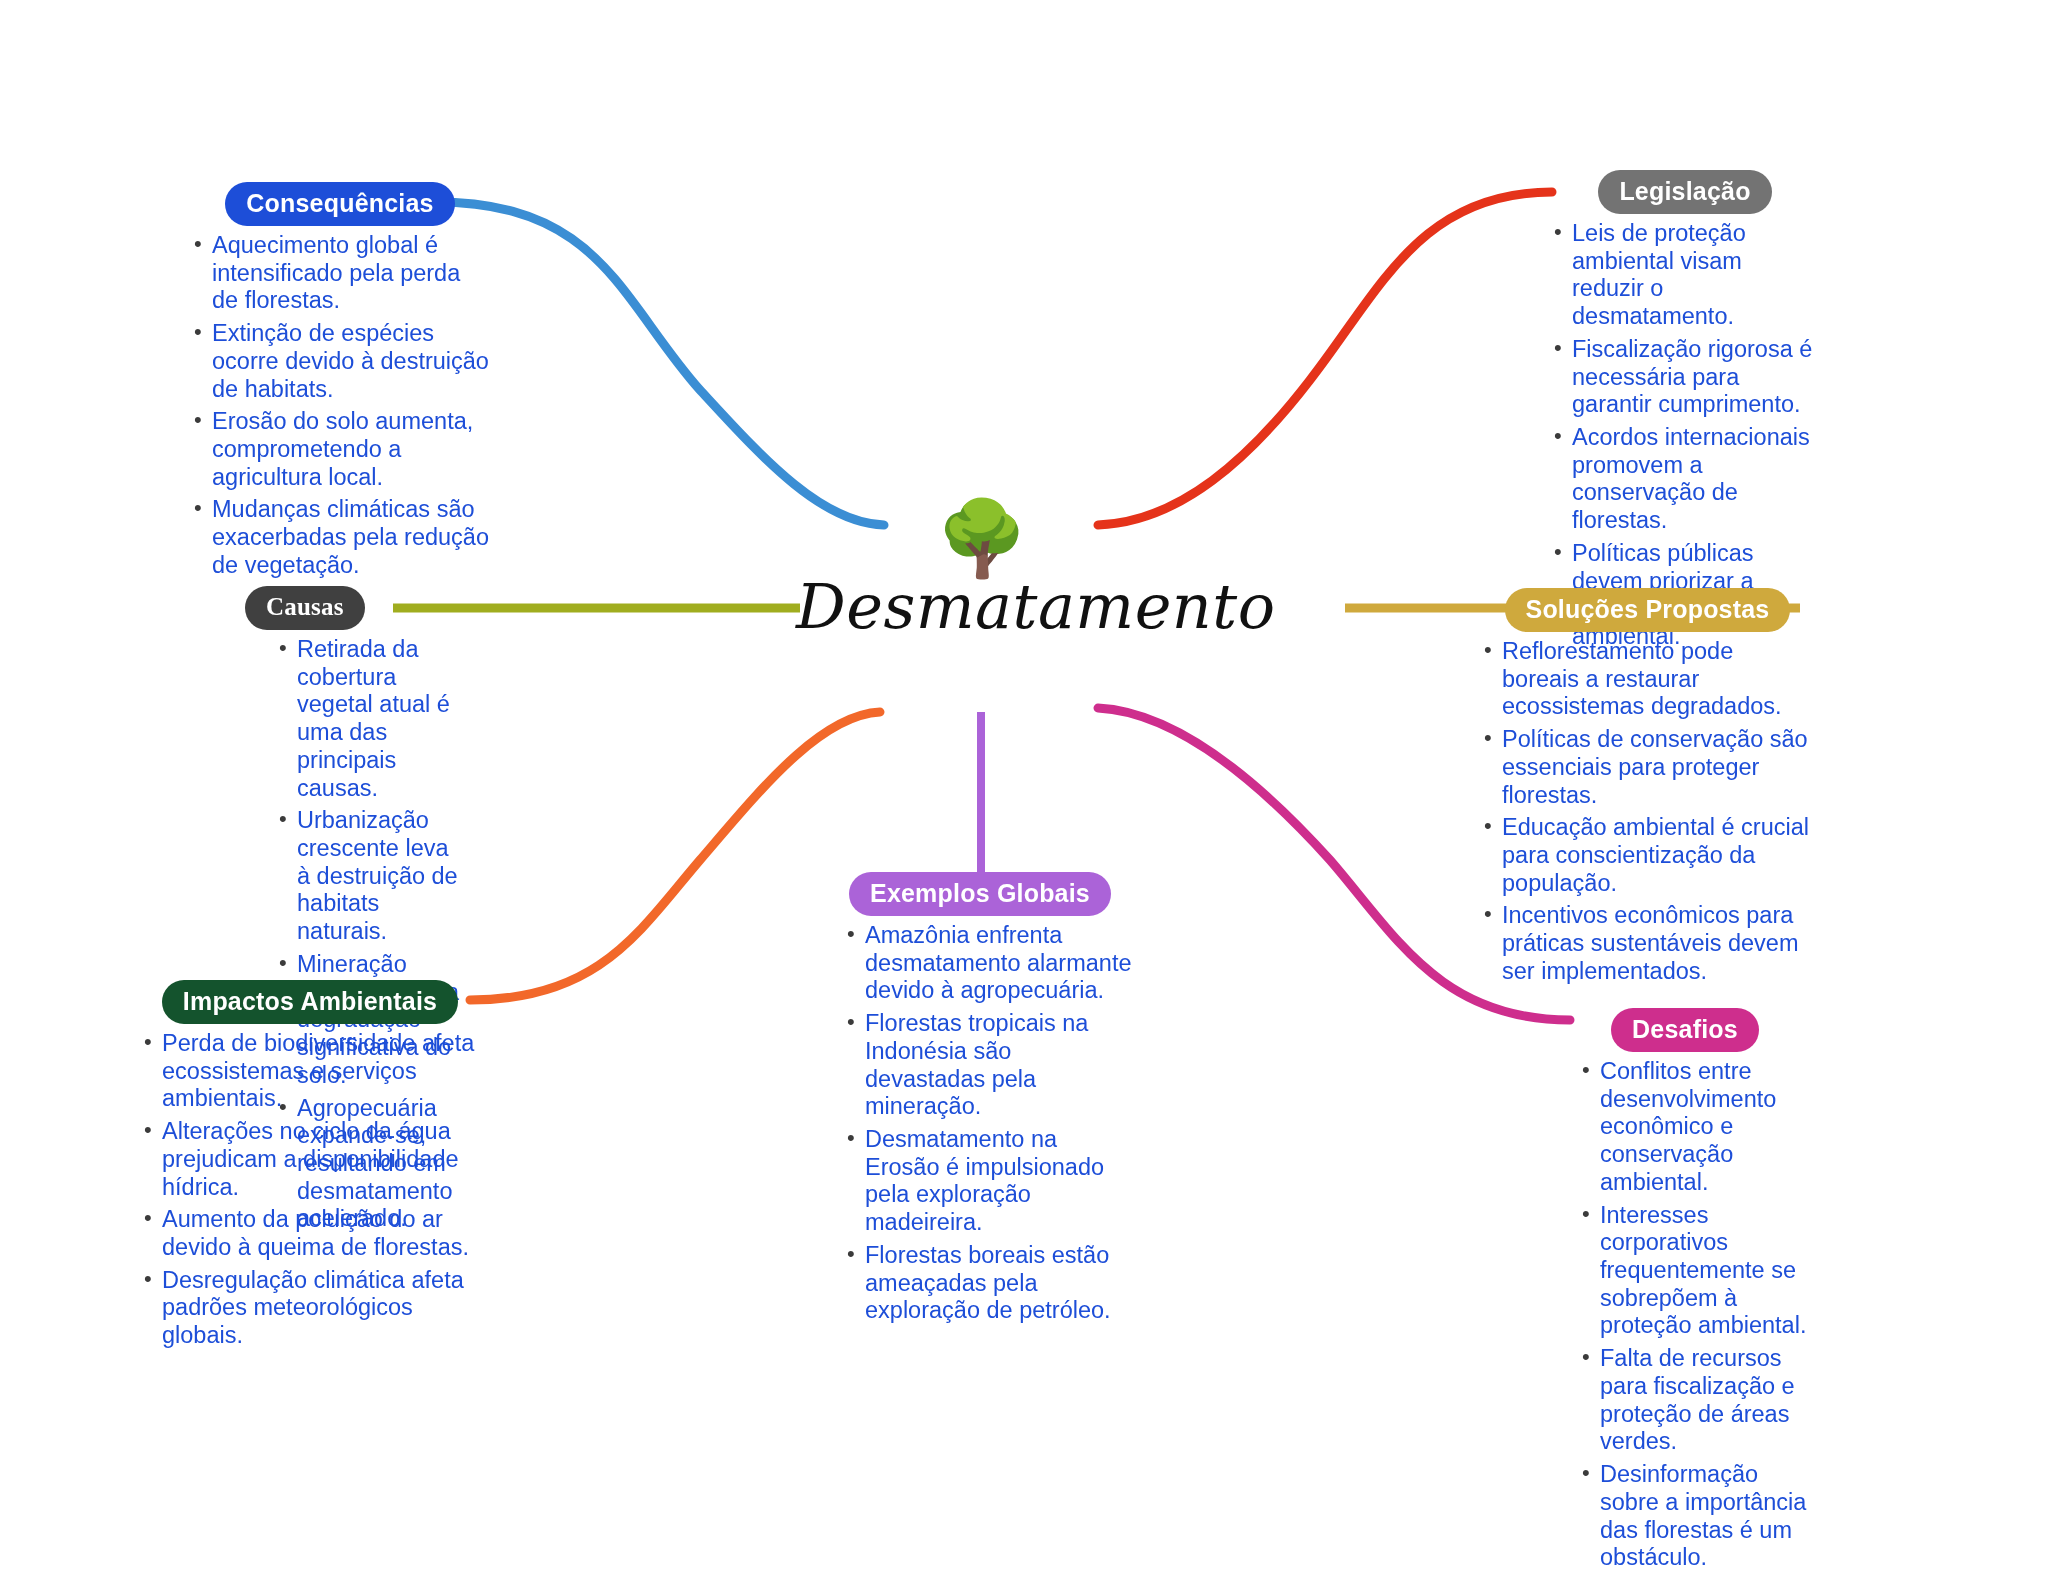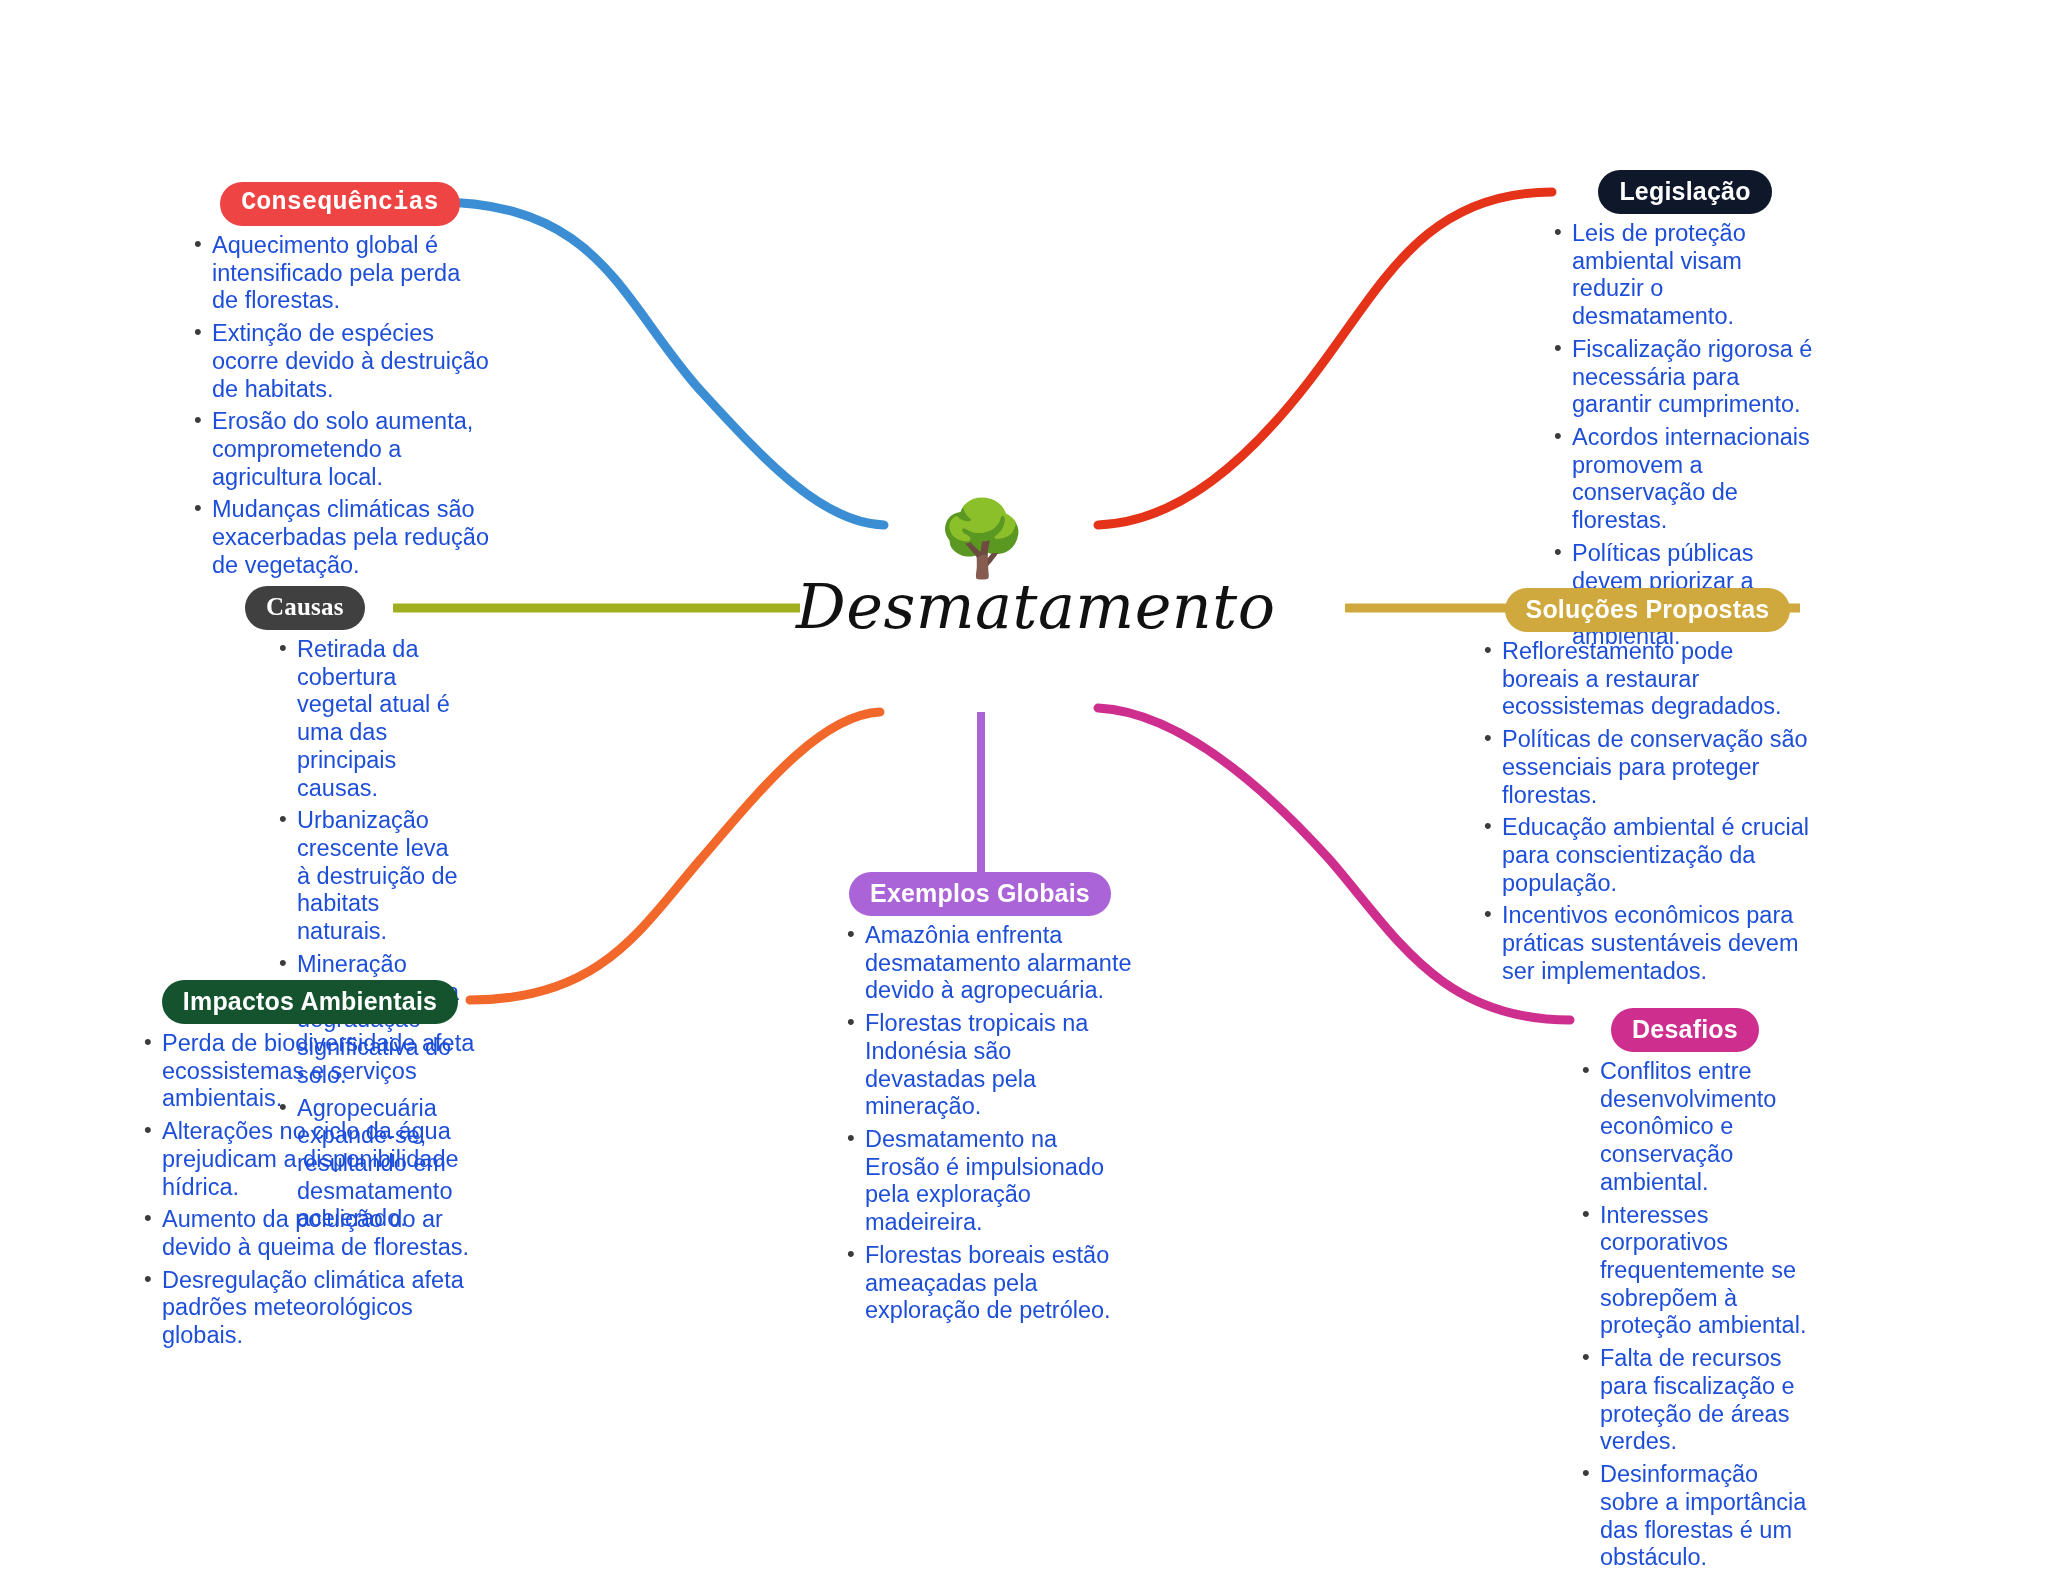--- a/index.html
+++ b/index.html
@@ -115,21 +115,21 @@
     <path d="M 1570 1020 C 1440 1020 1395 935 1330 860 C 1265 788 1180 712 1098 708" fill="none" stroke="#ce2e8d" stroke-width="9" stroke-linecap="round"></path>
 
     <path d="M 981 712 L 981 890" fill="none" stroke="#ab63d8" stroke-width="8" stroke-linecap="butt"></path>
   </svg>
 
   <div class="center-tree">🌳</div>
   <div class="center-title">Desmatamento</div>
 
   <div class="branch" id="branch-consequencias">
     <div class="pill-row center-align">
-      <span class="pill" style="background:#ef4444;font-family:Liberation Mono, monospace;">Consequências</span>
+      <span class="pill" style="background:#1d4ed8;">Consequências</span>
     </div>
     <ul class="bullets">
       <li>Aquecimento global é intensificado pela perda de florestas.</li>
       <li>Extinção de espécies ocorre devido à destruição de habitats.</li>
       <li>Erosão do solo aumenta, comprometendo a agricultura local.</li>
       <li>Mudanças climáticas são exacerbadas pela redução de vegetação.</li>
     </ul>
   </div>
 
   <div class="branch" id="branch-causas">
@@ -151,21 +151,21 @@
     <ul class="bullets">
       <li>Perda de biodiversidade afeta ecossistemas e serviços ambientais.</li>
       <li>Alterações no ciclo da água prejudicam a disponibilidade hídrica.</li>
       <li>Aumento da poluição do ar devido à queima de florestas.</li>
       <li>Desregulação climática afeta padrões meteorológicos globais.</li>
     </ul>
   </div>
 
   <div class="branch" id="branch-legislacao">
     <div class="pill-row center-align">
-      <span class="pill" style="background:#0f172a;">Legislação</span>
+      <span class="pill" style="background:#737373;">Legislação</span>
     </div>
     <ul class="bullets">
       <li>Leis de proteção ambiental visam reduzir o desmatamento.</li>
       <li>Fiscalização rigorosa é necessária para garantir cumprimento.</li>
       <li>Acordos internacionais promovem a conservação de florestas.</li>
       <li>Políticas públicas devem priorizar a sustentabilidade ambiental.</li>
     </ul>
   </div>
 
   <div class="branch" id="branch-soluces">

